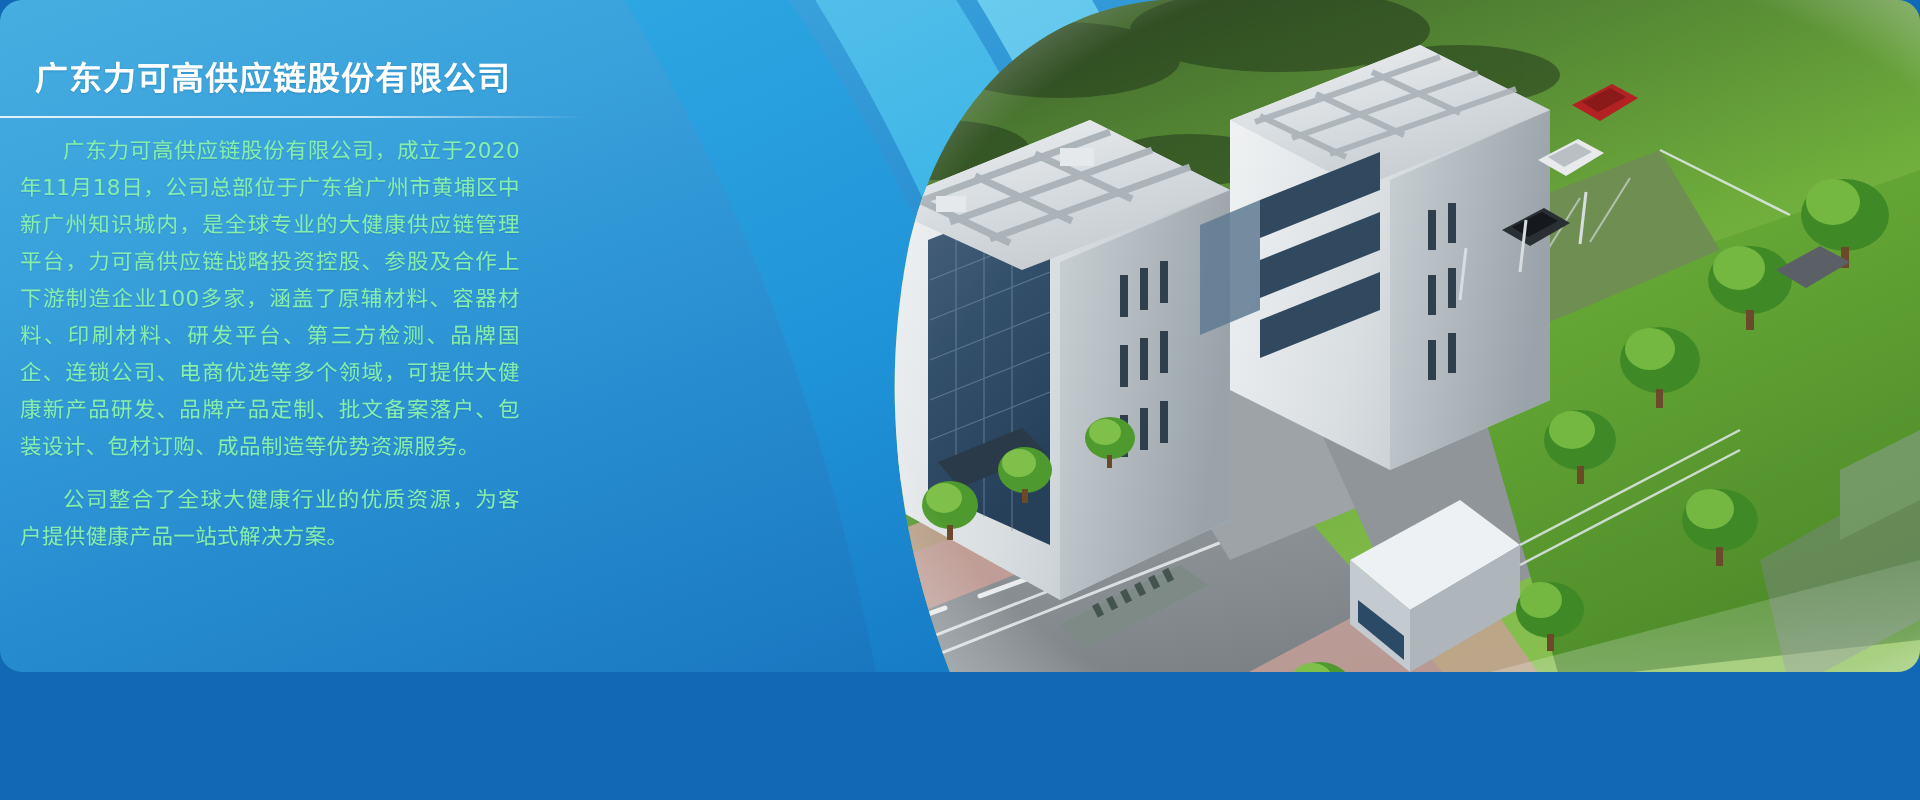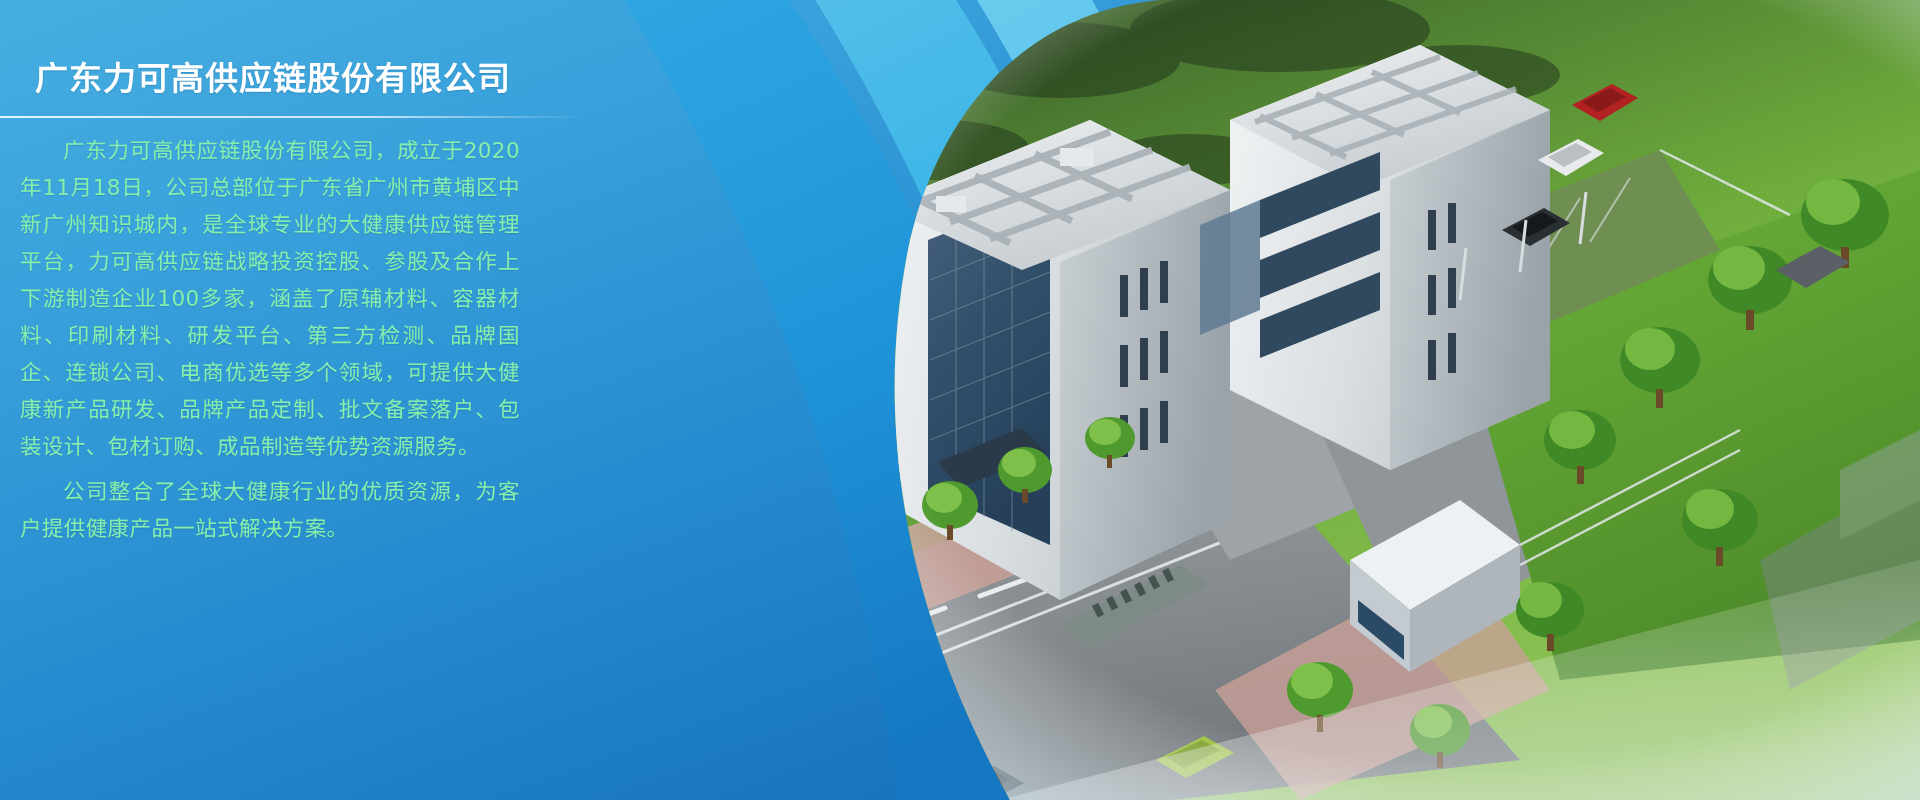--- a/index.html
+++ b/index.html
@@ -2,21 +2,21 @@
 <html lang="zh-CN"><head>
 <meta charset="utf-8">
 <title>广东力可高供应链股份有限公司</title>
 <style>
   html,body{margin:0;padding:0;}
   body{
     width:1920px;height:800px;overflow:hidden;
     font-family:"DejaVu Sans","Liberation Sans",sans-serif;
     background:#1168b5;
   }
-  #stage{position:relative;width:1920px;height:800px;overflow:hidden;}
+  #stage{position:relative;width:1920px;height:672px;overflow:hidden;border-radius:22px;}
 
   
   .bg-gradient{
     position:absolute;inset:0;
     background:linear-gradient(160deg,#46aee0 0%,#3ba3dc 18%,#2a90d2 42%,#1c7cc4 66%,#1268b6 88%,#0f5fae 100%);
   }
 
   
   .arcs{position:absolute;inset:0;}
   .arcs svg{display:block;width:1920px;height:800px;}
@@ -42,21 +42,21 @@
     position:absolute;top:116px;left:0px;width:585px;height:2px;
     background:linear-gradient(90deg,rgba(255,255,255,.85) 0%,rgba(255,255,255,.75) 62%,rgba(255,255,255,0) 100%);
   }
   .body-text{
     position:absolute;top:132px;left:20px;width:500px;
     color:#86efac;font-size:21.5px;line-height:37px;
     letter-spacing:.4px;
     text-shadow:0 1px 1px rgba(0,45,90,.16);
   }
   .para{margin:0 0 0 0;text-indent:2em;text-align:justify;text-justify:inter-ideograph;}
-  .para + .para{margin-top:8px;}
+  .para + .para{margin-top:16px;}
 </style>
 </head>
 <body>
 
 <div id="stage">
 
   <div class="bg-gradient"></div>
 
   <div class="arcs">
     <svg viewBox="0 0 1920 800" xmlns="http://www.w3.org/2000/svg" aria-hidden="true">

